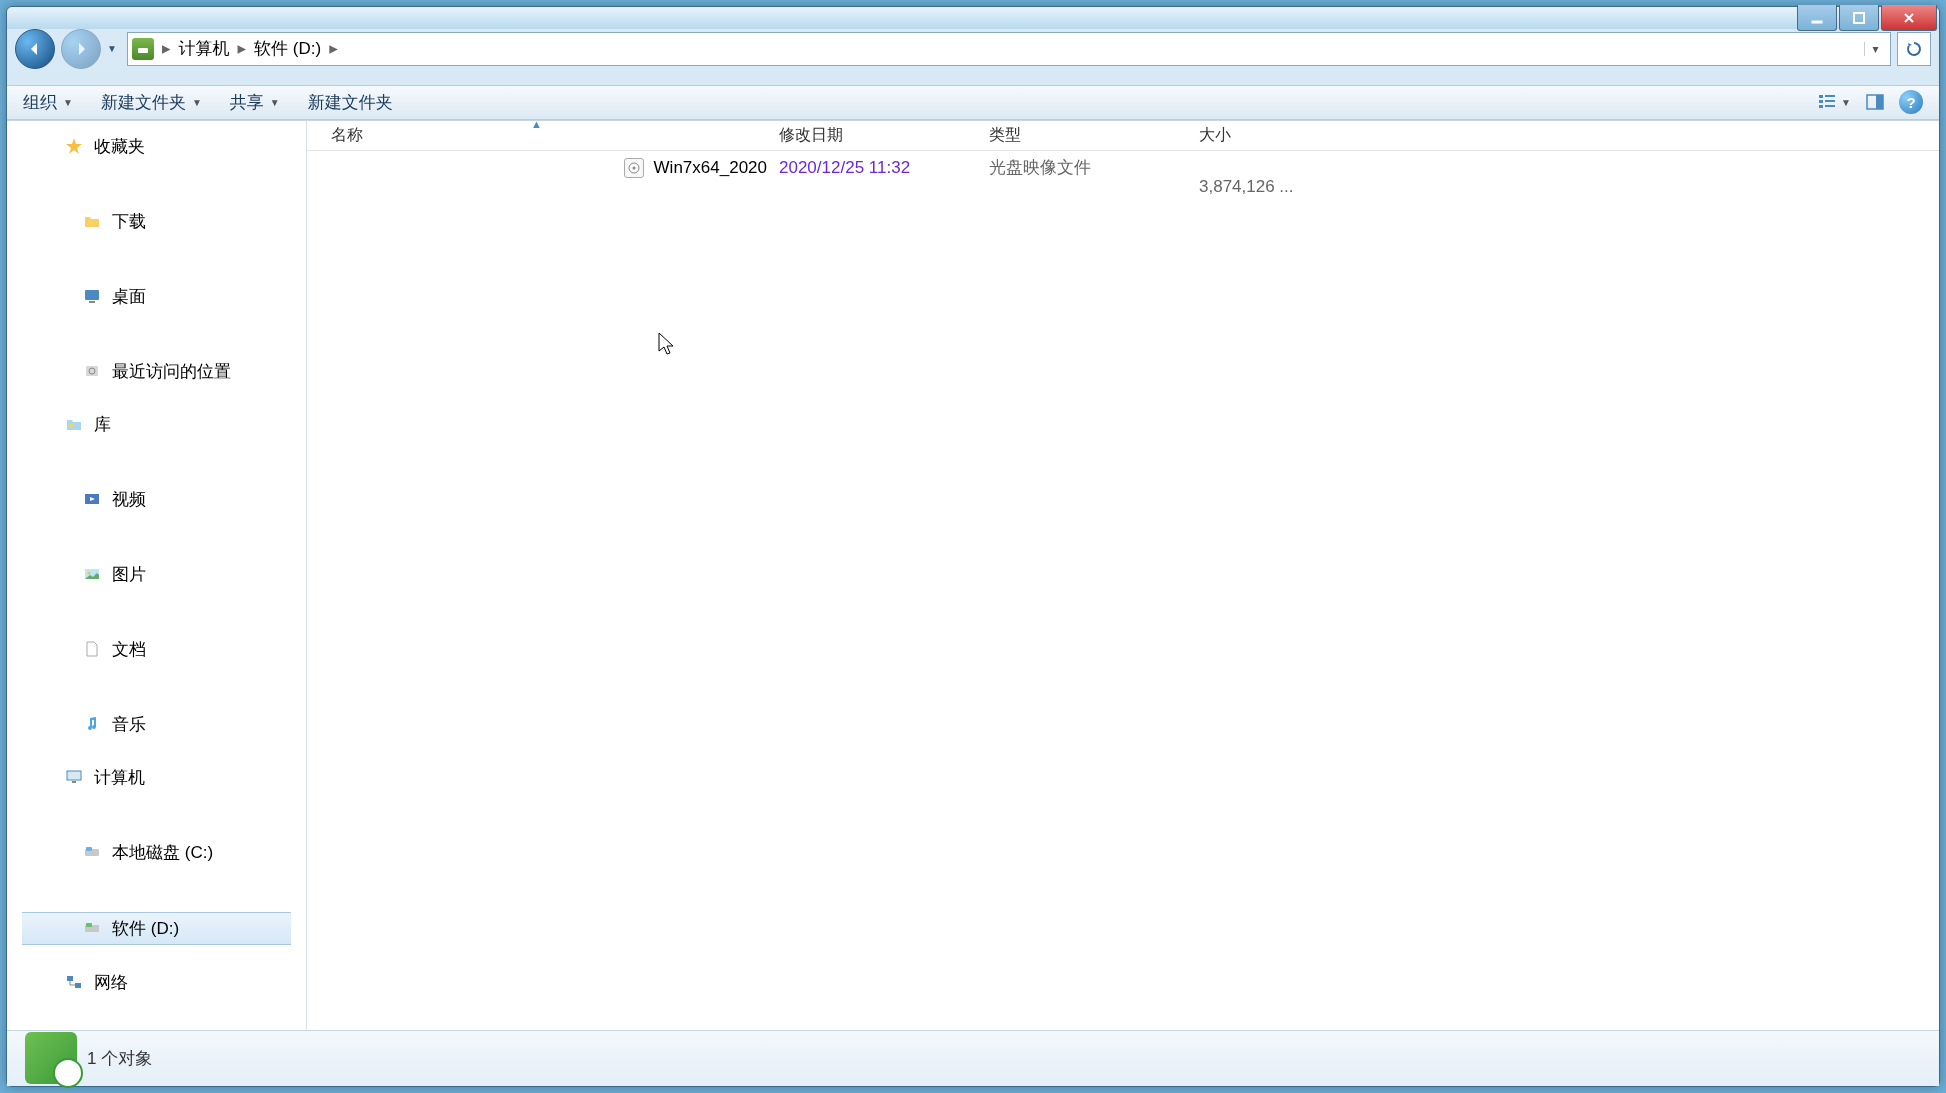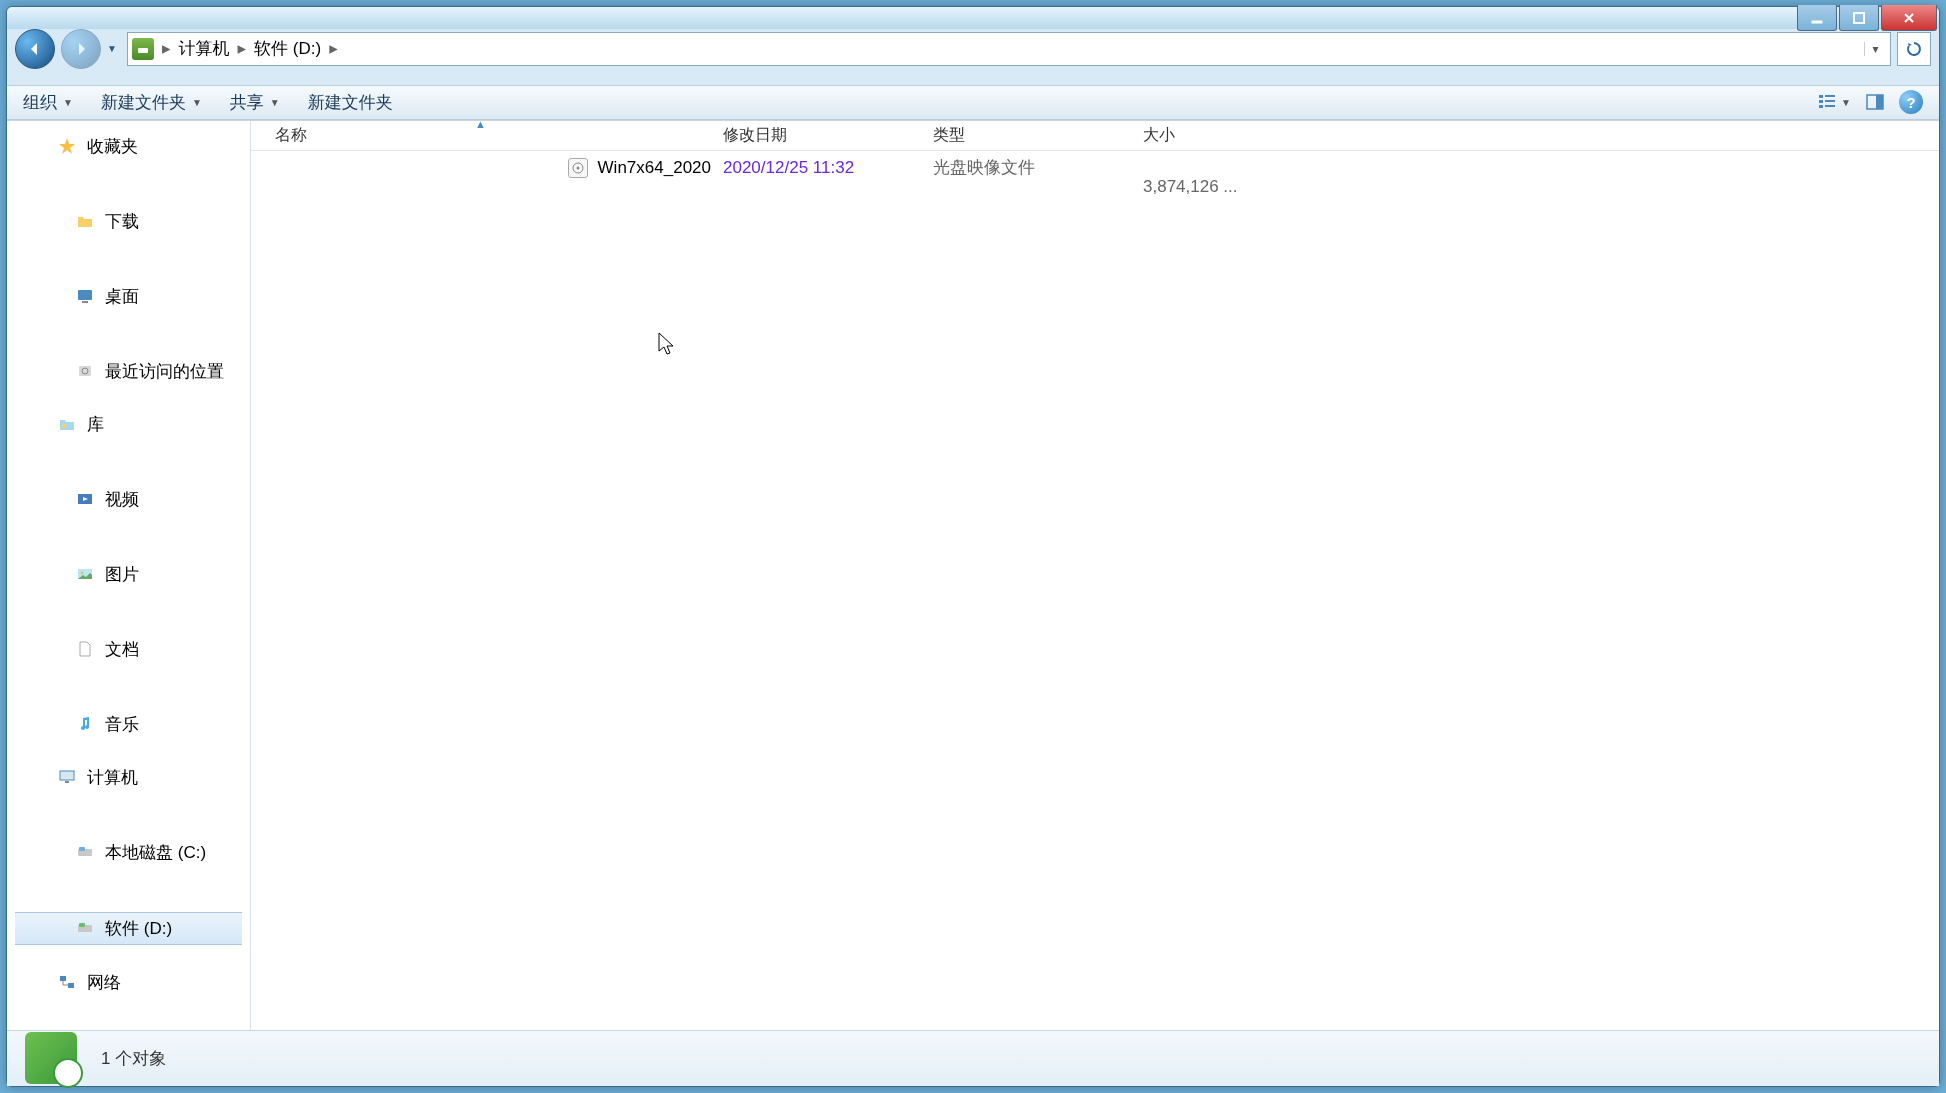--- a/index.html
+++ b/index.html
@@ -109,22 +109,22 @@
   background: radial-gradient(circle at 30% 30%, #8cd0f8,#2a7ac0);
   color:#fff; font-weight:bold; font-size:15px;
   display:flex; align-items:center; justify-content:center; cursor:pointer;
 }
 
 .body {
   flex:1; display:flex; background:#fff; border-top:1px solid #c8d6e2;
 }
 
 .sidebar {
-  width: 244px; border-right: 1px solid #d8e2e8;
-  padding: 10px 8px;
+  width: 300px; border-right: 1px solid #d8e2e8;
+  padding: 10px 15px;
   font-size: 17px;
   overflow:auto;
 }
 .side-group { margin-bottom: 22px; }
 .side-head {
   display:flex; align-items:center; gap:10px;
   padding: 4px 18px 4px 42px; cursor:pointer;
 }
 .side-item {
   display:flex; align-items:center; gap:10px;
@@ -162,21 +162,21 @@
   background:#f8f8f8;
   display:flex; align-items:center; justify-content:center;
 }
 
 .cursor { position:absolute; left:650px; top:324px; pointer-events:none; }
 
 .statusbar {
   height: 68px;
   background: linear-gradient(to bottom,#f3f8fc,#e4eff7);
   border-top:1px solid #c8d6e2;
-  display:flex; align-items:center; padding: 0 18px; gap: 24px;
+  display:flex; align-items:center; padding: 0 18px; gap: 10px;
   font-size: 17px; color:#333;
 }
 .status-icon {
   width:52px; height:52px;
   background: linear-gradient(135deg,#6ec050,#3a9a3a);
   border-radius: 6px;
   position:relative;
 }
 .status-icon::after{
   content:""; position:absolute; width:26px; height:26px;

